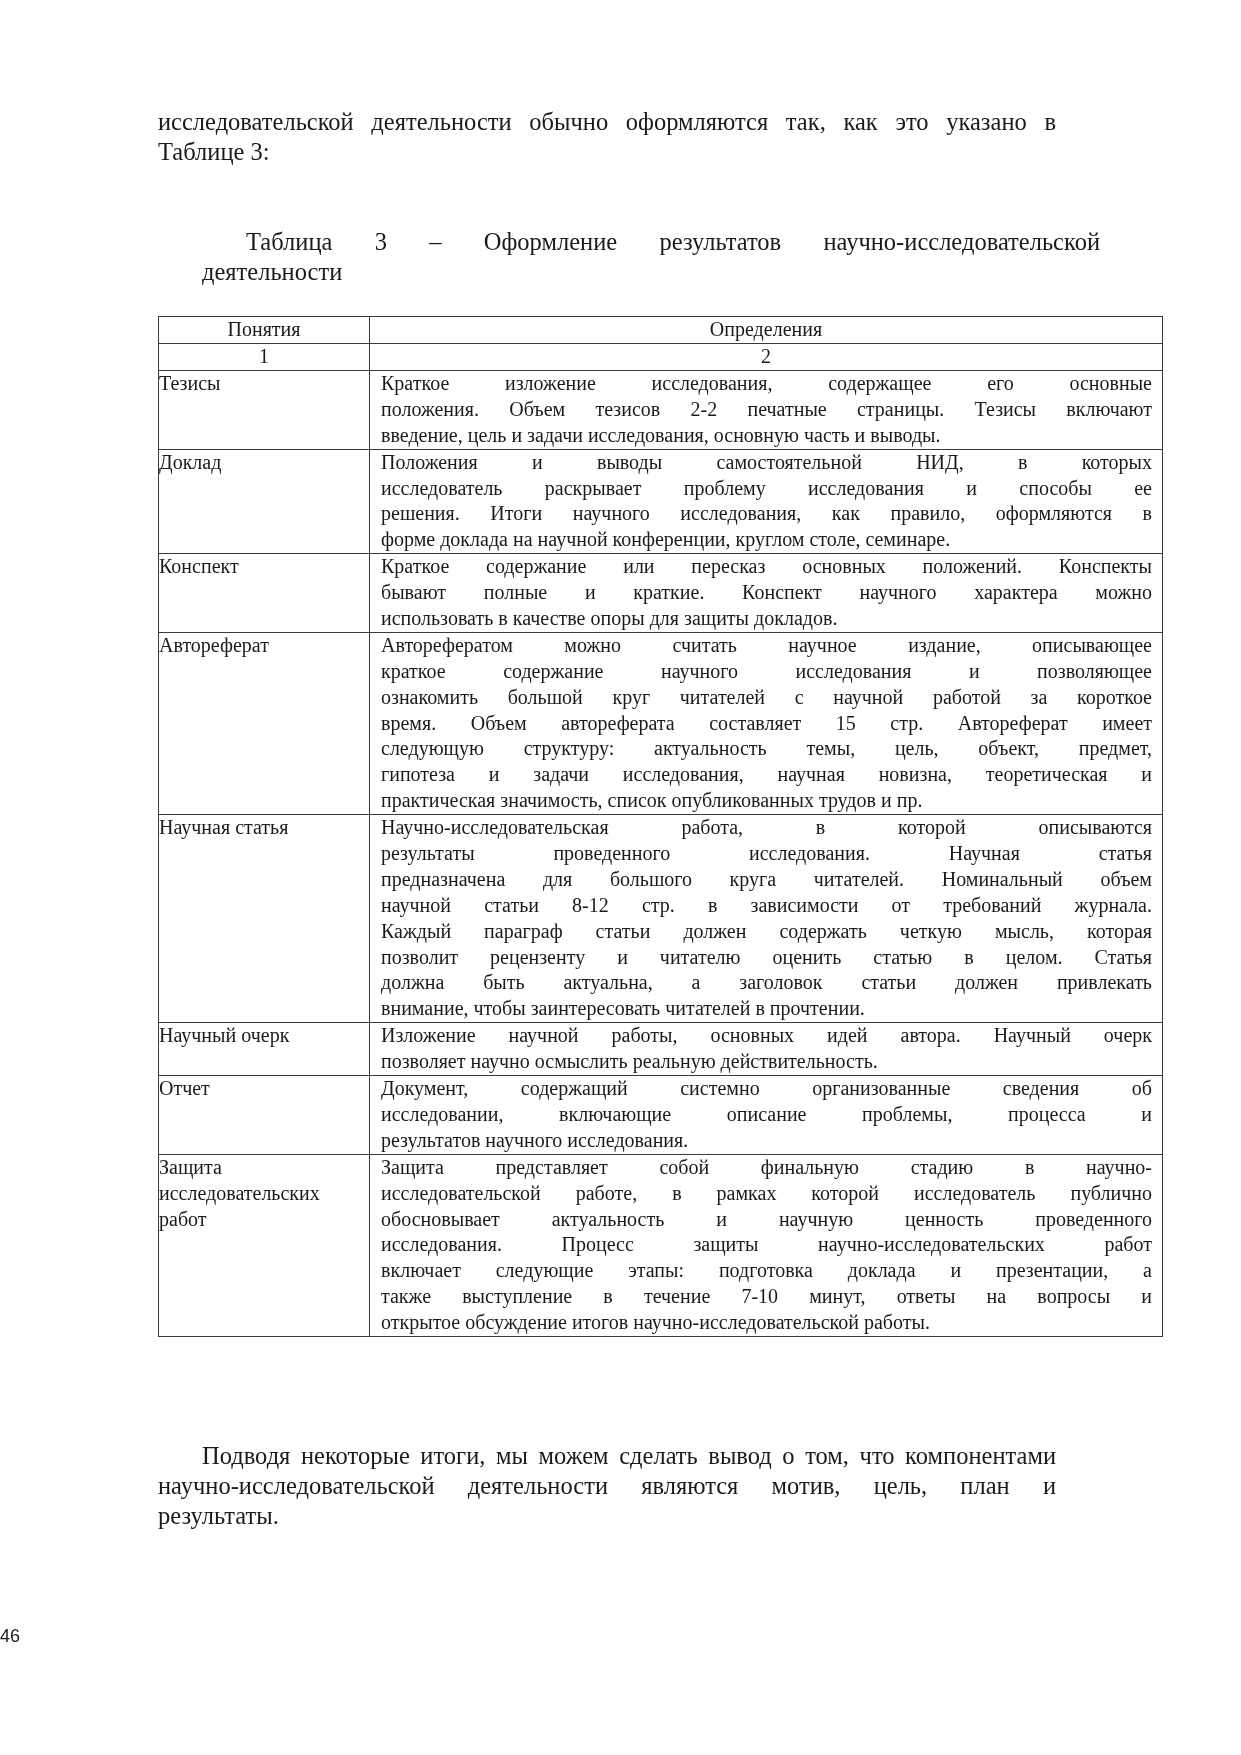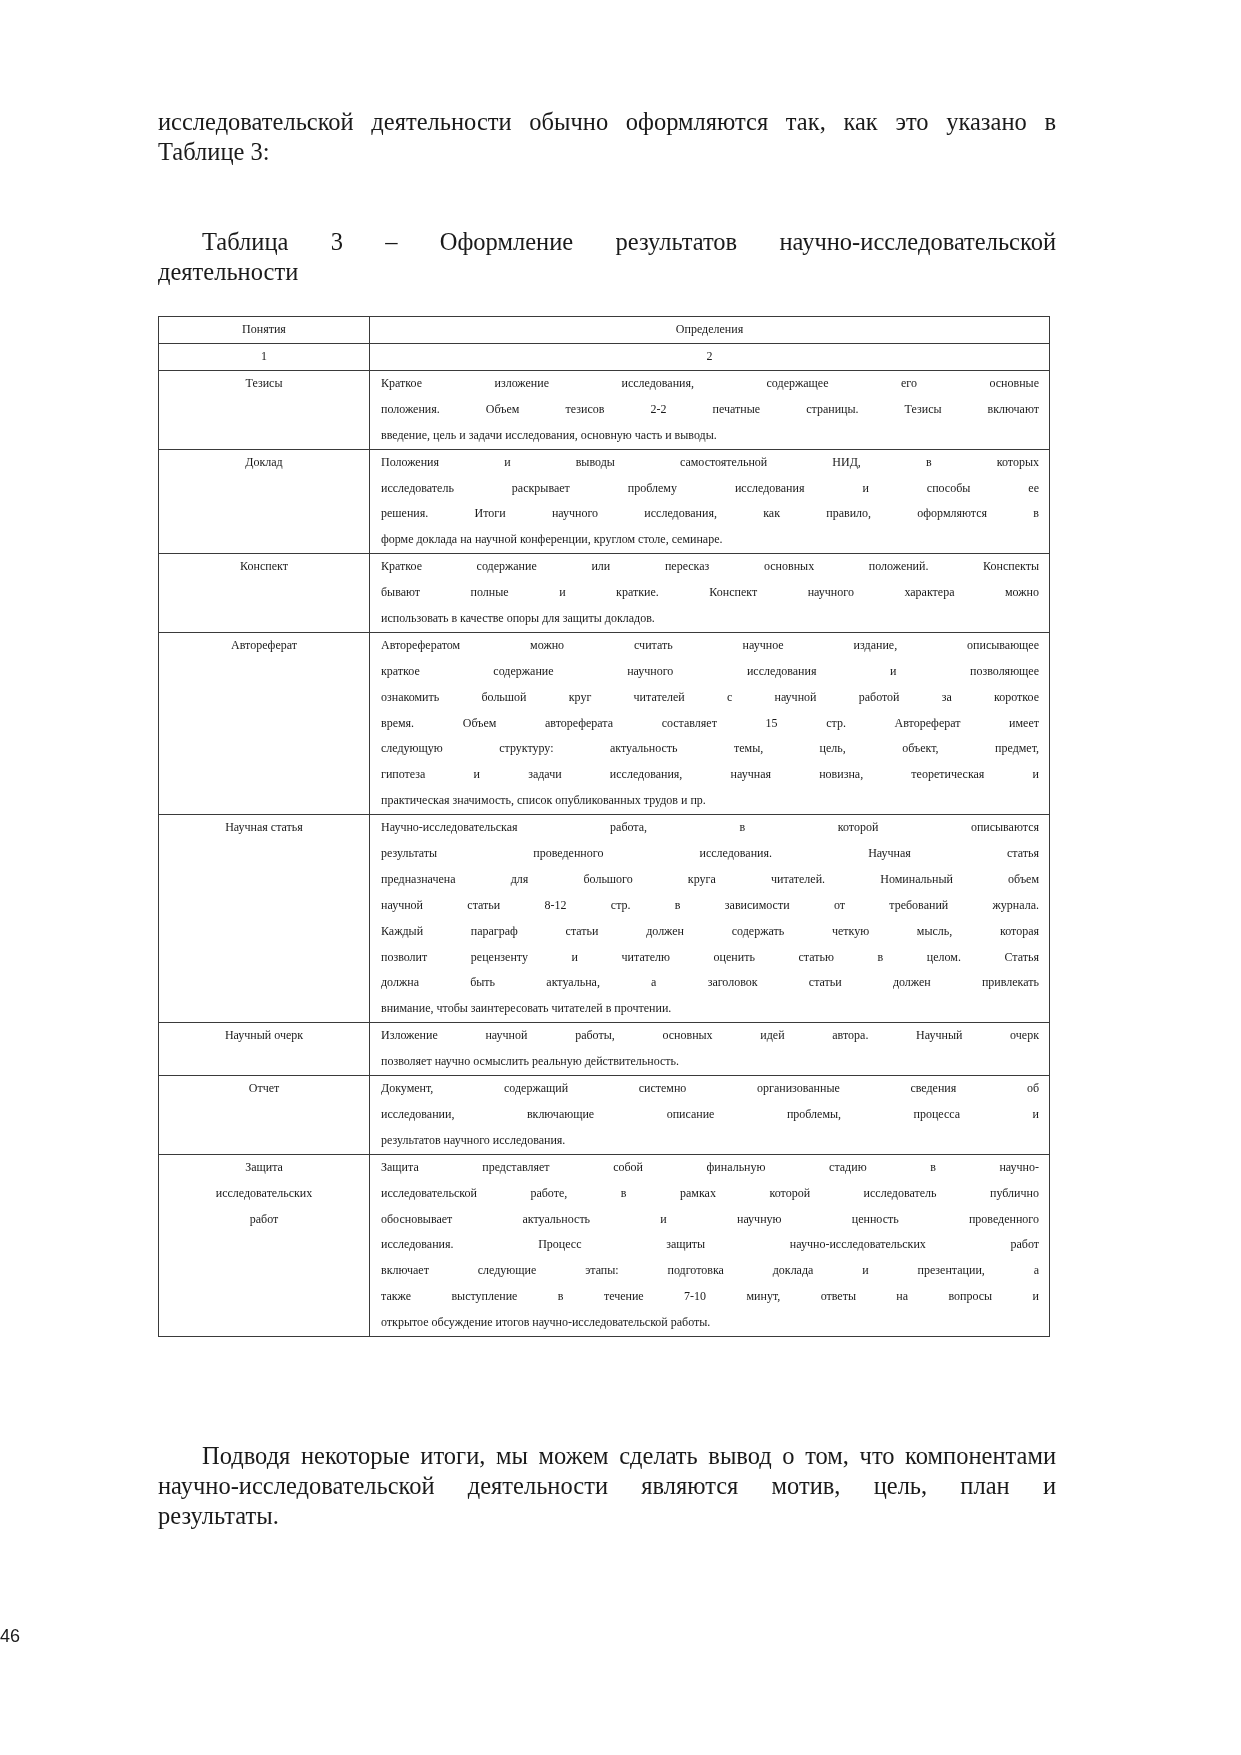--- a/index.html
+++ b/index.html
@@ -2,41 +2,41 @@
 <html><head>
 <meta charset="utf-8">
 <style>
   html, body { margin:0; padding:0; background:#ffffff; }
   body { width:1241px; height:1755px; position:relative; overflow:hidden;
          font-family:"Liberation Serif", serif; color:#1a1a1a; }
   .para { position:absolute; left:158px; width:898px; font-size:24.5px; line-height:30px; }
   .line { display:block; text-align:justify; text-align-last:justify; white-space:nowrap; height:30px; }
   .line.last { text-align-last:left; }
   .line.indent { padding-left:44px; }
-  table { position:absolute; left:158px; top:316px; width:892px; border-collapse:collapse;
-          font-size:12px; line-height:25.9px; }
+  table { position:absolute; left:158px; top:316px; width:1005px; border-collapse:collapse;
+          font-size:20px; line-height:25.9px; }
   td, th { border:1.3px solid #3a3a3a; vertical-align:top; padding:0; font-weight:normal; }
-  td.term { width:210px; text-align:center; }
+  td.term { width:210px; text-align:left; }
   td.def { padding:0 10px 0 11px; }
   td.def .ln { display:block; text-align:justify; text-align-last:justify; white-space:nowrap; height:25.9px; }
   td.def .ln.last { text-align-last:left; }
   td.term .ln { display:block; height:25.9px; }
   th { text-align:center; height:26px; }
   .pagenum { position:absolute; left:0; width:1214px; top:1626px; text-align:left;
              font-family:"Liberation Sans", sans-serif; font-size:18px; }
 </style>
 </head>
 <body>
 
 <div class="para" style="top:107px;">
   <span class="line">исследовательской деятельности обычно оформляются так, как это указано в</span>
   <span class="line last">Таблице 3:</span>
 </div>
 
-<div class="para" style="top:227px;">
+<div class="para" style="top:227px;margin-left:44px;">
   <span class="line indent">Таблица 3 – Оформление результатов научно-исследовательской</span>
   <span class="line last">деятельности</span>
 </div>
 
 <table>
   <tbody>
       <tr>
     <th style="width:210px;">Понятия</th>
     <th>Определения</th>
   </tr>

